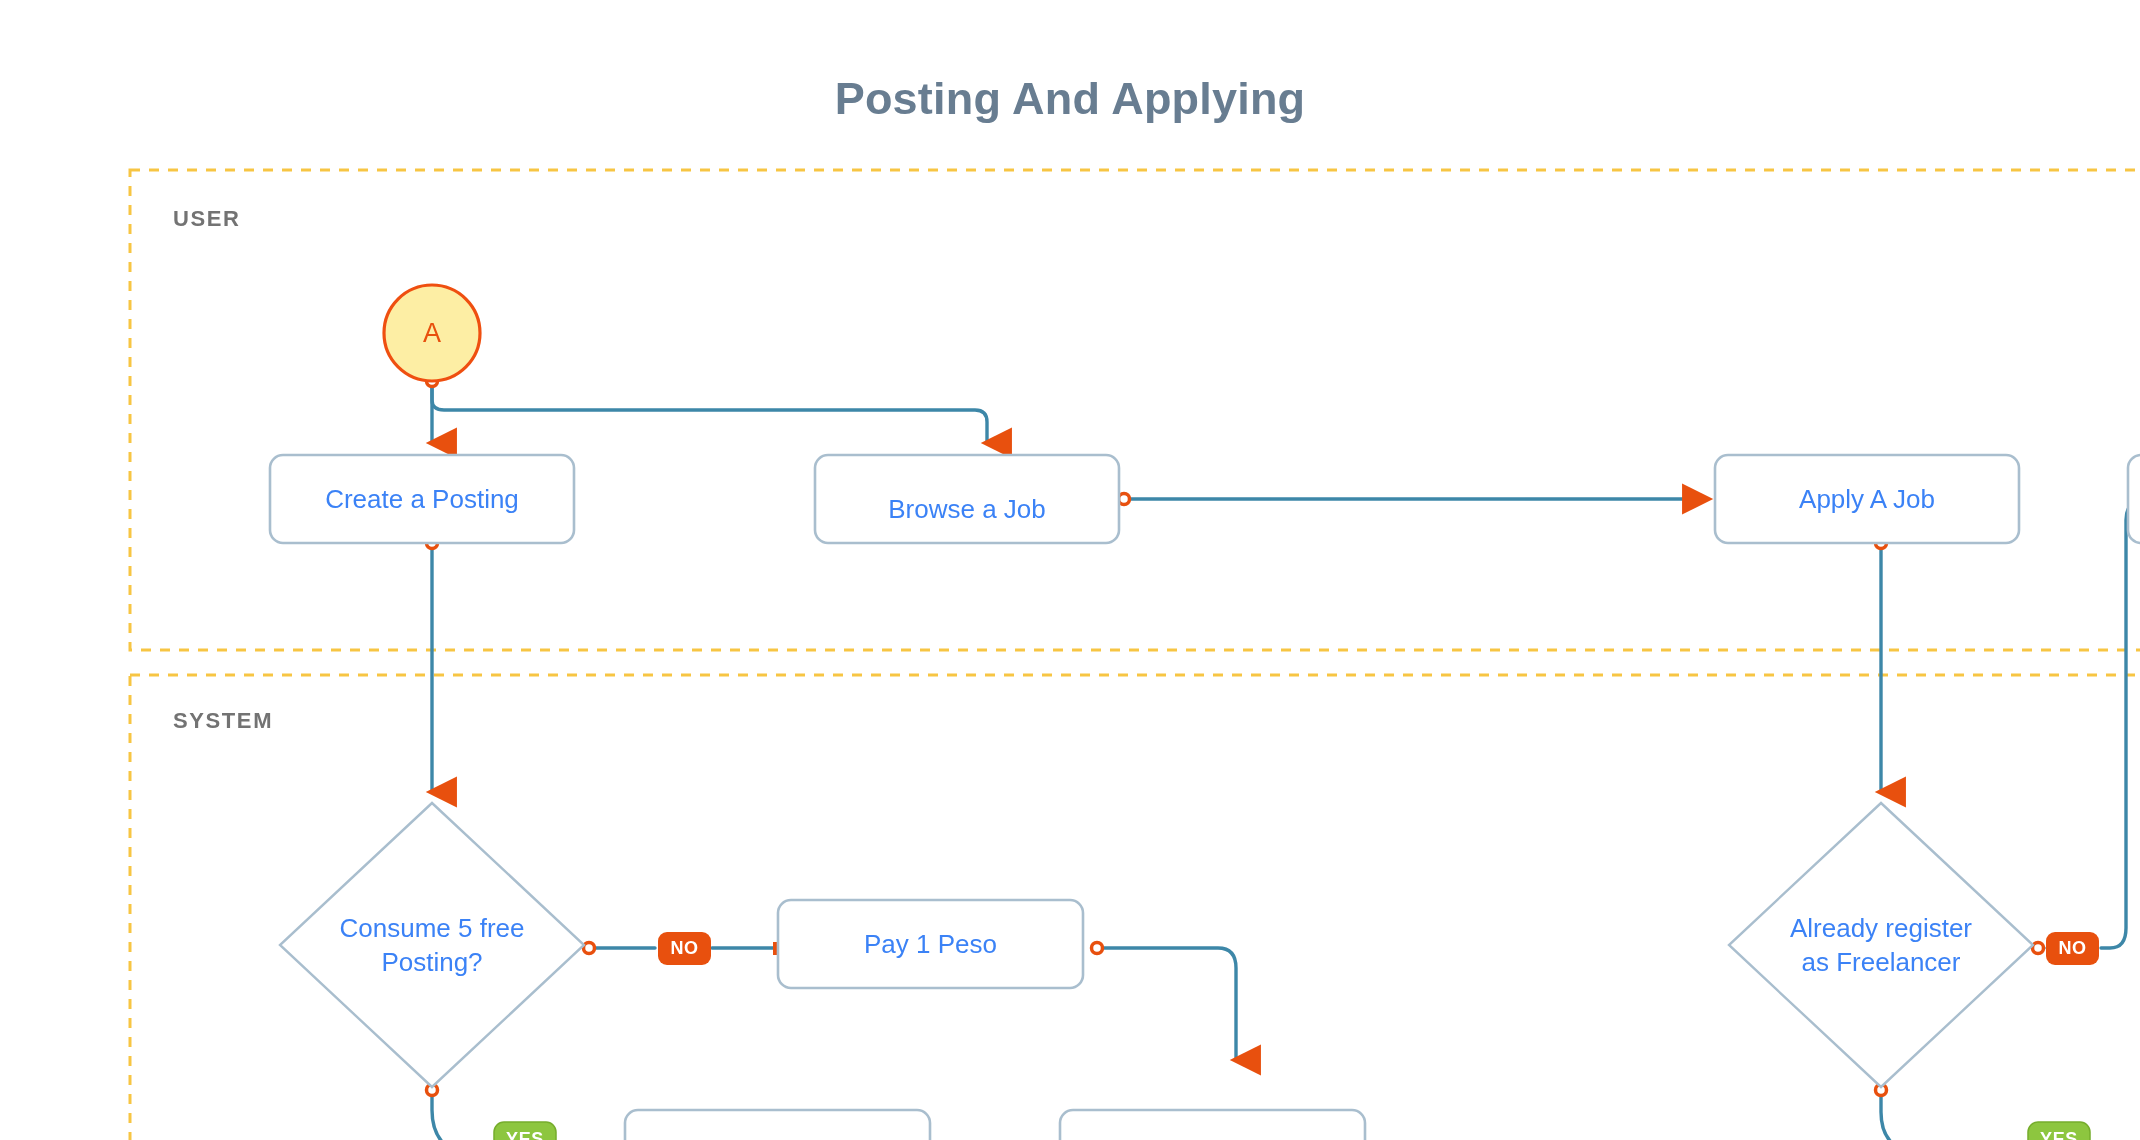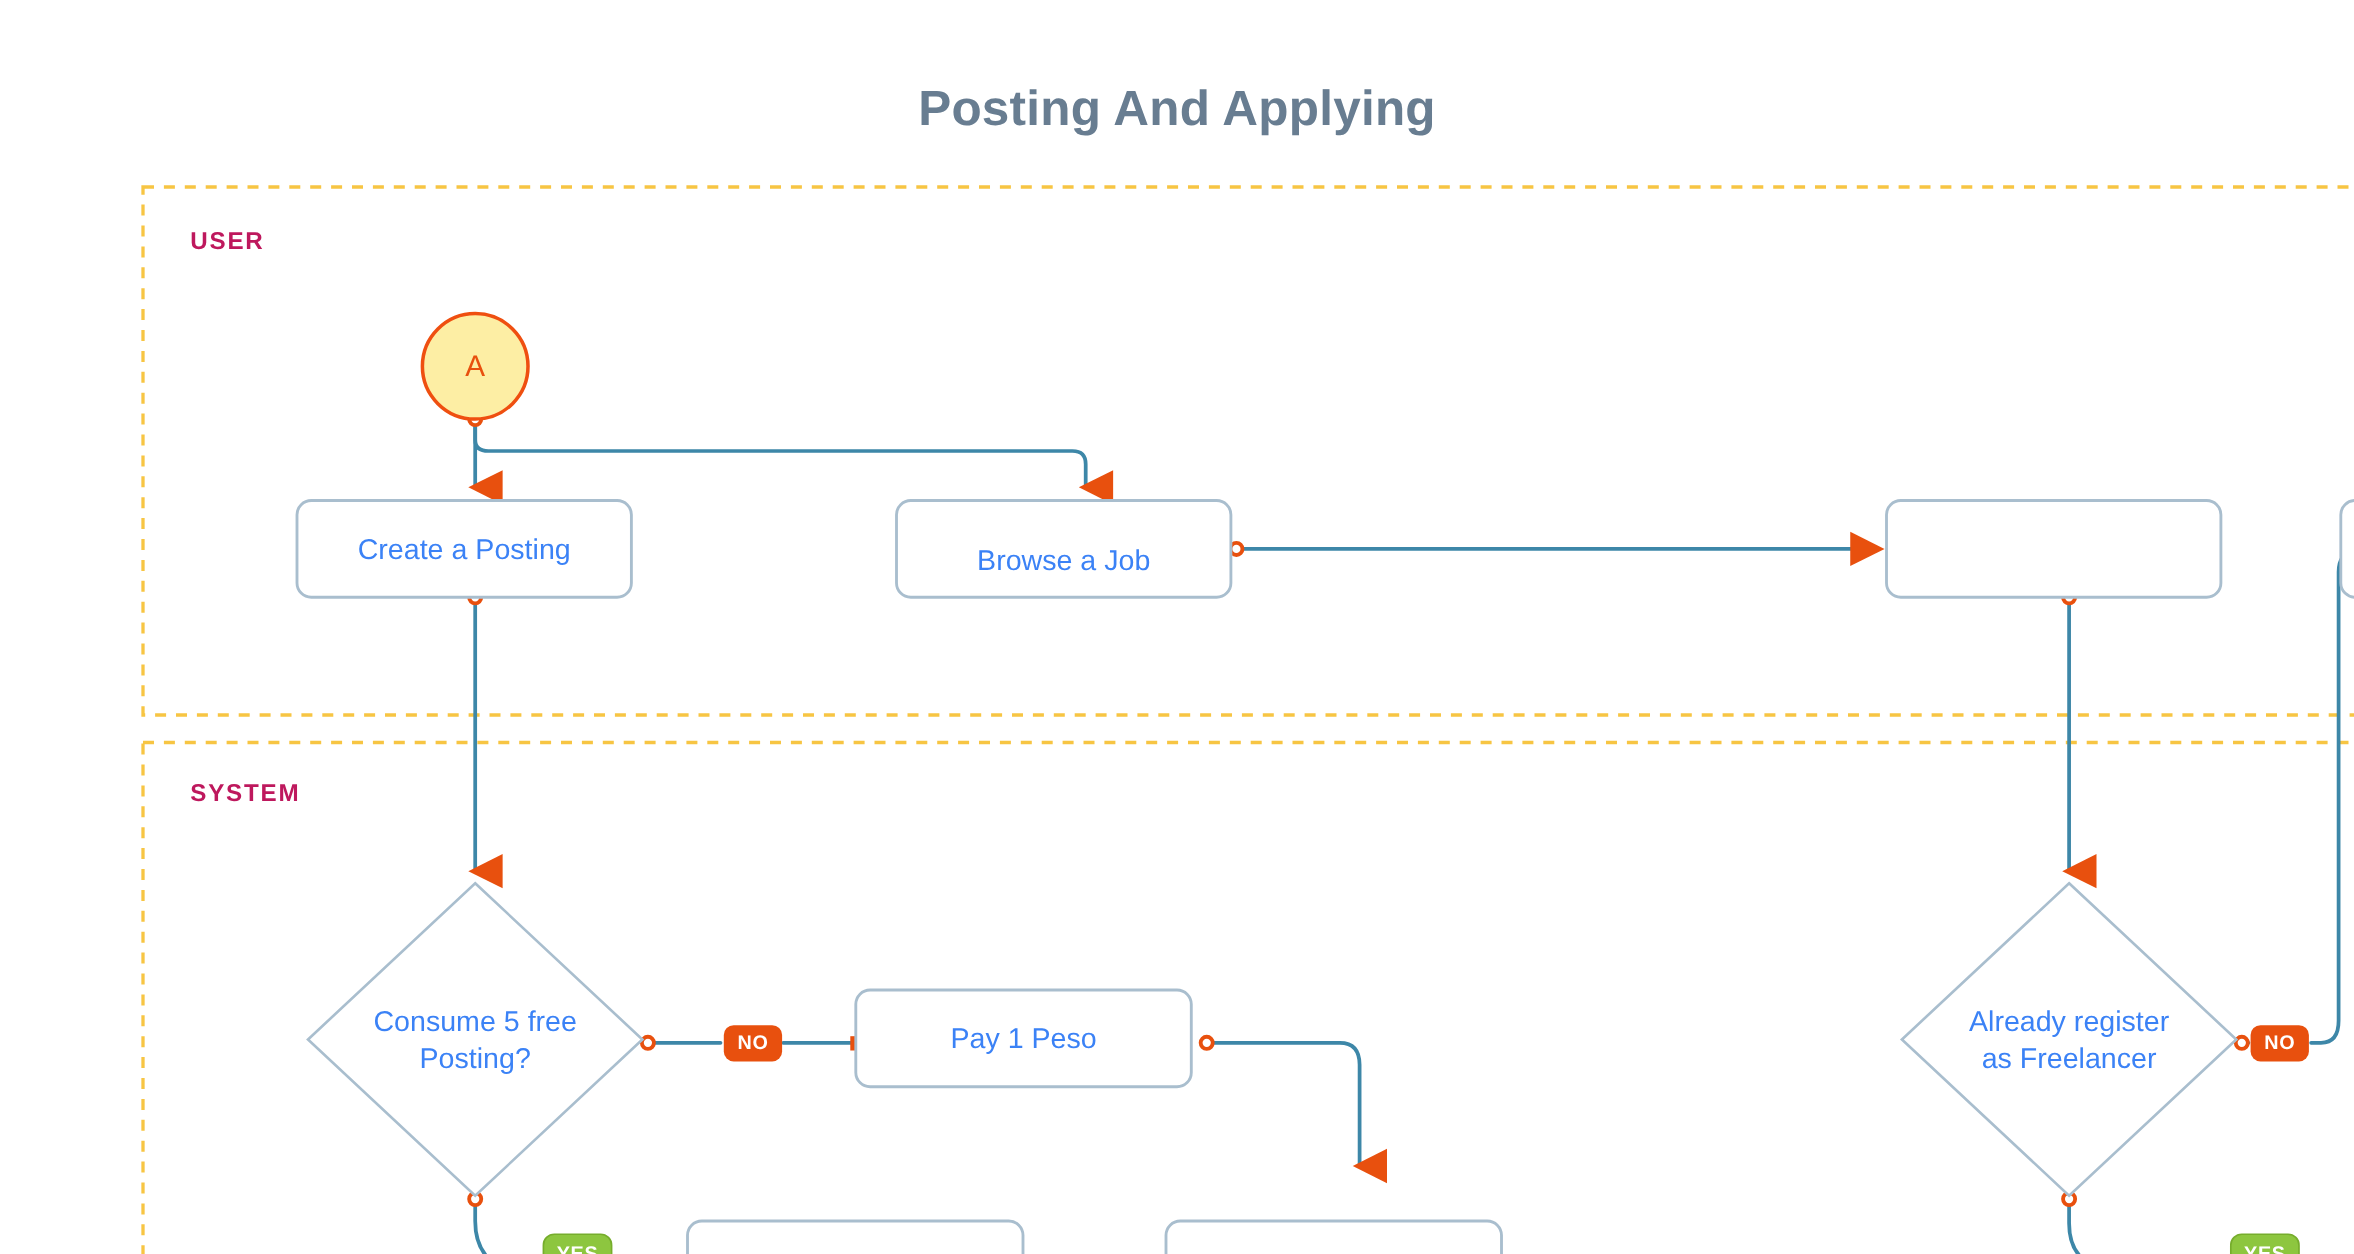--- a/index.html
+++ b/index.html
@@ -34,21 +34,21 @@
     font-weight: bold;
     color: #687d91;
     letter-spacing: 0.2px;
     white-space: nowrap;
     margin-top: 33px;
   }
   .lane-label {
     position: absolute;
     font-size: 22px;
     font-weight: bold;
-    color: #be185d;
+    color: #737373;
     letter-spacing: 1.6px;
   }
   .node-label {
     position: absolute;
     display: flex;
     align-items: center;
     justify-content: center;
     text-align: center;
     color: #3b82f6;
     font-size: 26px;
@@ -167,20 +167,21 @@
 
   <div class="lane-label" style="left:173px; top:206px;">USER</div>
   <div class="lane-label" style="left:173px; top:708px;">SYSTEM</div>
 
   <div class="circle-label" style="left:384px; top:285px; width:96px; height:96px;">A</div>
 
   <div class="node-label" style="left:270px; top:455px; width:304px; height:88px;">Create a Posting</div>
 
   <div class="node-label" style="left:815px; top:455px; width:304px; height:108px;">Browse a Job</div>
 
+  <div class="node-label" style="left:1715px; top:455px; width:304px; height:88px;">Apply A Job</div>
 
   <div class="node-label" style="left:280px; top:898px; width:304px; height:94px;">Consume 5 free
 Posting?</div>
 
   <div class="node-label" style="left:1729px; top:898px; width:304px; height:94px;">Already register
 as Freelancer</div>
 
   <div class="node-label" style="left:778px; top:900px; width:305px; height:88px;">Pay 1 Peso</div>
 
   <div class="badge-label" style="left:658px; top:932px; width:53px; height:33px;">NO</div>

